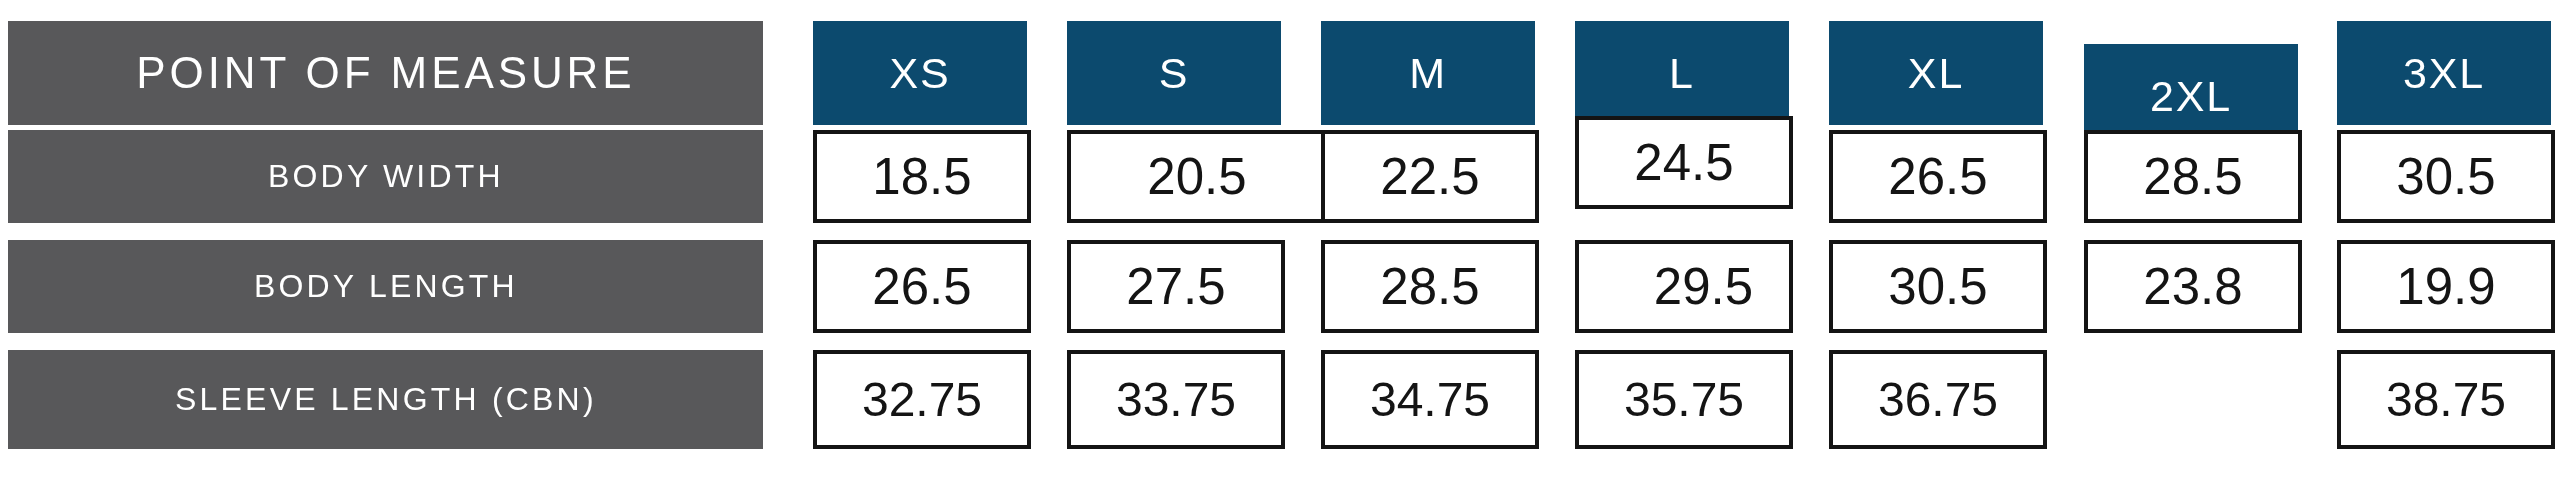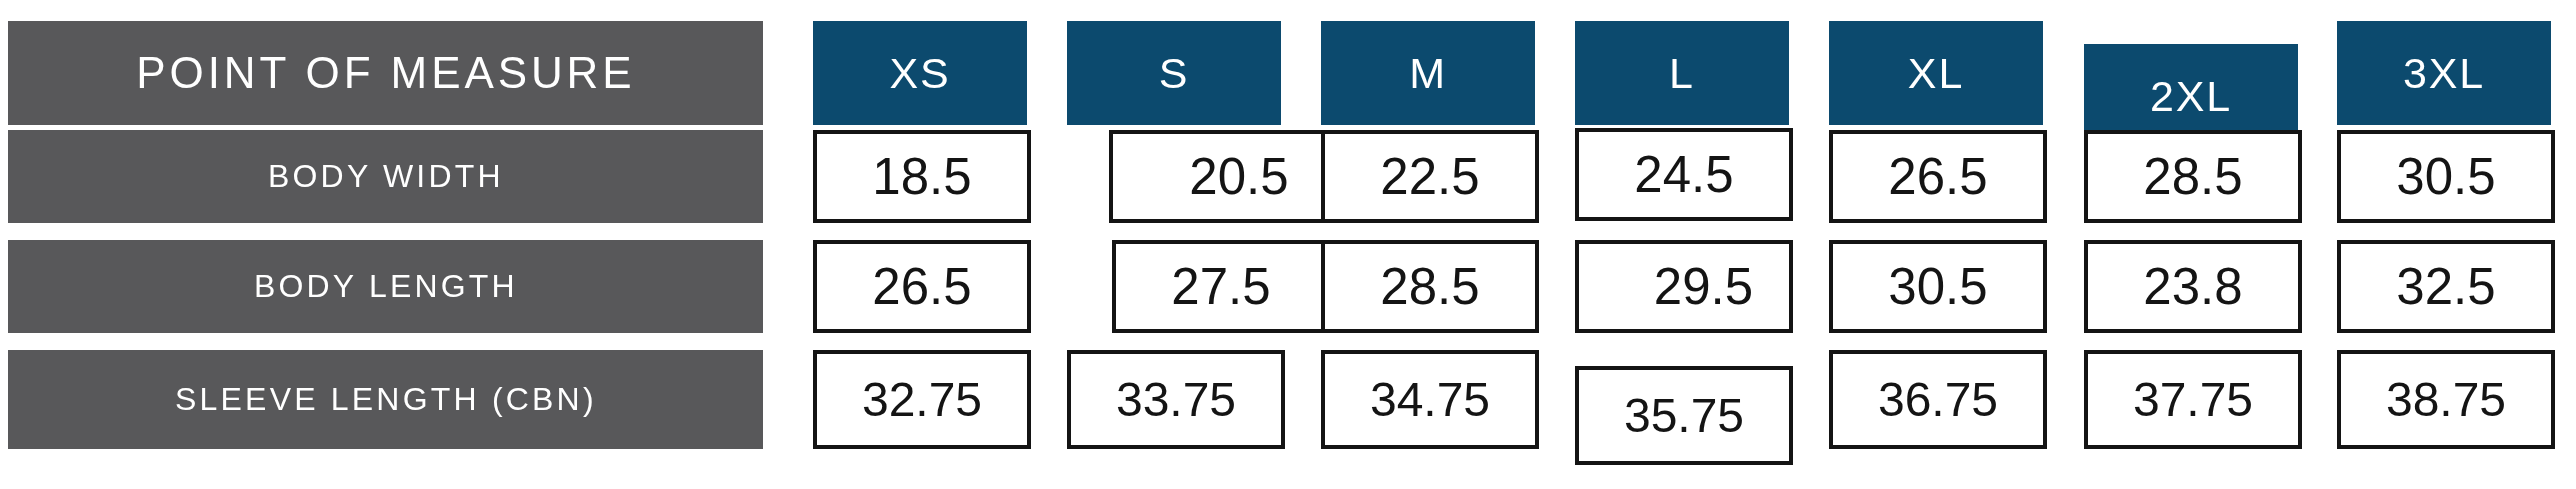--- a/index.html
+++ b/index.html
@@ -68,36 +68,35 @@
     <div class="cell pom-cell" style="left: 8.4px; top: 21px; width: 755px; height: 104px;">POINT OF MEASURE</div>
     <div class="cell size-head-cell" style="left: 813px; top: 21px; width: 214px; height: 104px;">XS</div>
     <div class="cell size-head-cell" style="left: 1067px; top: 21px; width: 214px; height: 104px;">S</div>
     <div class="cell size-head-cell" style="left: 1321px; top: 21px; width: 214px; height: 104px;">M</div>
     <div class="cell size-head-cell" style="left: 1575px; top: 21px; width: 214px; height: 104px;">L</div>
     <div class="cell size-head-cell" style="left: 1829px; top: 21px; width: 214px; height: 104px;">XL</div>
     <div class="cell size-head-cell" style="left: 2084px; top: 21px; width: 214px; height: 104px; margin-top: 23px;">2XL</div>
     <div class="cell size-head-cell" style="left: 2337px; top: 21px; width: 214px; height: 104px;">3XL</div>
     <div class="cell row-label-cell" style="left: 8.4px; top: 130px; width: 755px; height: 93px;">BODY WIDTH</div>
     <div class="cell value-cell" style="left: 813px; top: 130px; width: 218px; height: 93px;">18.5</div>
-    <div class="cell value-cell" style="left: 1109px; top: 130px; width: 260px; height: 93px;">20.5</div>
+    <div class="cell value-cell" style="left: 1067px; top: 130px; width: 260px; height: 93px;">20.5</div>
     <div class="cell value-cell" style="left: 1321px; top: 130px; width: 218px; height: 93px;">22.5</div>
-    <div class="cell value-cell" style="left: 1575px; top: 128px; width: 218px; height: 93px;">24.5</div>
+    <div class="cell value-cell" style="left: 1575px; top: 116px; width: 218px; height: 93px;">24.5</div>
     <div class="cell value-cell" style="left: 1829px; top: 130px; width: 218px; height: 93px;">26.5</div>
     <div class="cell value-cell" style="left: 2084px; top: 130px; width: 218px; height: 93px;">28.5</div>
     <div class="cell value-cell" style="left: 2337px; top: 130px; width: 218px; height: 93px;">30.5</div>
     <div class="cell row-label-cell" style="left: 8.4px; top: 240px; width: 755px; height: 93px;">BODY LENGTH</div>
     <div class="cell value-cell" style="left: 813px; top: 240px; width: 218px; height: 93px;">26.5</div>
-    <div class="cell value-cell" style="left: 1112px; top: 240px; width: 218px; height: 93px;">27.5</div>
+    <div class="cell value-cell" style="left: 1067px; top: 240px; width: 218px; height: 93px;">27.5</div>
     <div class="cell value-cell" style="left: 1321px; top: 240px; width: 218px; height: 93px;">28.5</div>
     <div class="cell value-cell" style="left: 1575px; top: 240px; width: 218px; height: 93px; padding-left: 39px;">29.5</div>
     <div class="cell value-cell" style="left: 1829px; top: 240px; width: 218px; height: 93px;">30.5</div>
     <div class="cell value-cell" style="left: 2084px; top: 240px; width: 218px; height: 93px;">23.8</div>
-    <div class="cell value-cell" style="left: 2337px; top: 240px; width: 218px; height: 93px;">32.5</div>
+    <div class="cell value-cell" style="left: 2337px; top: 240px; width: 218px; height: 93px;">19.9</div>
     <div class="cell row-label-cell" style="left: 8.4px; top: 350px; width: 755px; height: 99px;">SLEEVE LENGTH (CBN)</div>
     <div class="cell value-cell narrow-text" style="left: 813px; top: 350px; width: 218px; height: 99px;">32.75</div>
     <div class="cell value-cell narrow-text" style="left: 1067px; top: 350px; width: 218px; height: 99px;">33.75</div>
     <div class="cell value-cell narrow-text" style="left: 1321px; top: 350px; width: 218px; height: 99px;">34.75</div>
-    <div class="cell value-cell narrow-text" style="left: 1575px; top: 350px; width: 218px; height: 99px; margin-top: 16px;">35.75</div>
+    <div class="cell value-cell narrow-text" style="left: 1575px; top: 350px; width: 218px; height: 99px;">35.75</div>
     <div class="cell value-cell narrow-text" style="left: 1829px; top: 350px; width: 218px; height: 99px;">36.75</div>
-    <div class="cell value-cell narrow-text" style="left: 2084px; top: 350px; width: 218px; height: 99px;">37.75</div>
     <div class="cell value-cell narrow-text" style="left: 2337px; top: 350px; width: 218px; height: 99px;">38.75</div>
   </div>
 
 
 </body></html>

